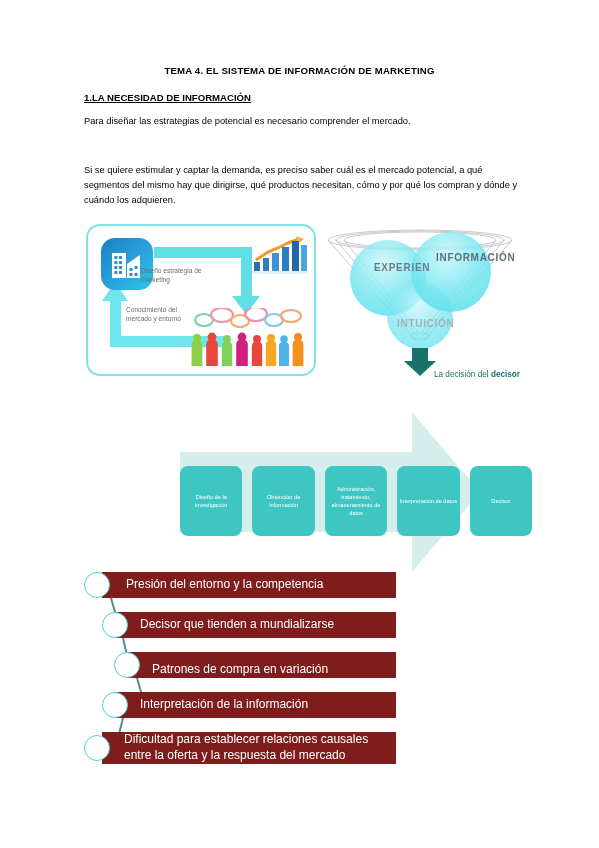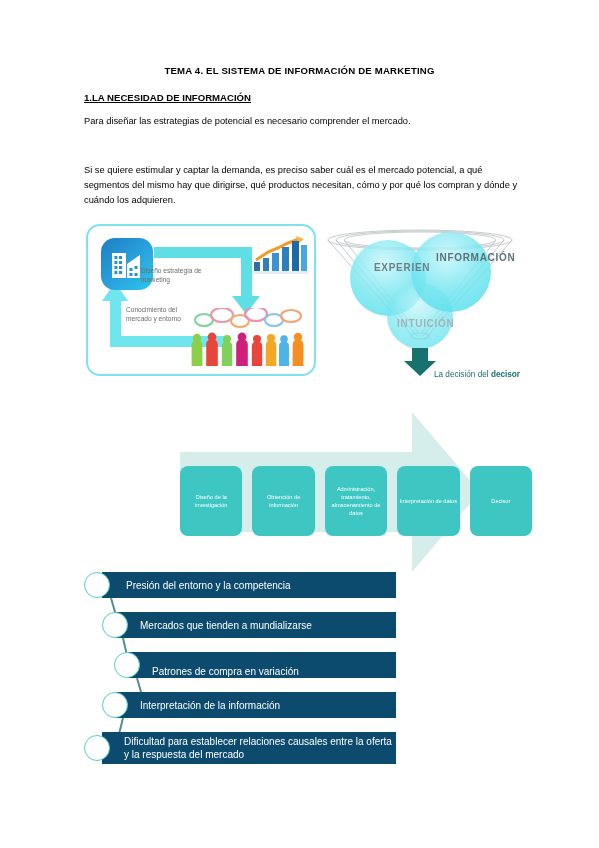--- a/index.html
+++ b/index.html
@@ -239,25 +239,25 @@
   }
   .list-row {
     position: absolute;
     height: 26px;
   }
   .list-bar {
     position: absolute;
     left: 0;
     top: 0;
     height: 100%;
-    background: #0c4a6e;
+    background: #7f1d1d;
     display: flex;
     align-items: center;
     color: #ffffff;
-    font-size: 10px;
+    font-size: 12px;
     line-height: 1.3;
     box-sizing: border-box;
   }
   .list-bar span { display:block; }
   .list-circle {
     position: absolute;
     width: 26px;
     height: 26px;
     border-radius: 50%;
     background: #ffffff;
@@ -441,21 +441,21 @@
 
     <div class="list-row" style="left:0px; top:0px;">
       <div class="list-bar" style="left:18px; width:294px; padding-left:24px;">
         <span>Presión del entorno y la competencia</span>
       </div>
       <div class="list-circle" style="left:0px; top:0px;"></div>
     </div>
 
     <div class="list-row" style="left:0px; top:40px;">
       <div class="list-bar" style="left:30px; width:282px; padding-left:26px;">
-        <span>Mercados que tienden a mundializarse</span>
+        <span>Decisor que tienden a mundializarse</span>
       </div>
       <div class="list-circle" style="left:18px; top:0px;"></div>
     </div>
 
     <div class="list-row" style="left:0px; top:80px;">
       <div class="list-bar" style="left:44px; width:268px; padding-left:24px;align-items:flex-end;">
         <span>Patrones de compra en variación</span>
       </div>
       <div class="list-circle" style="left:30px; top:0px;"></div>
     </div>

